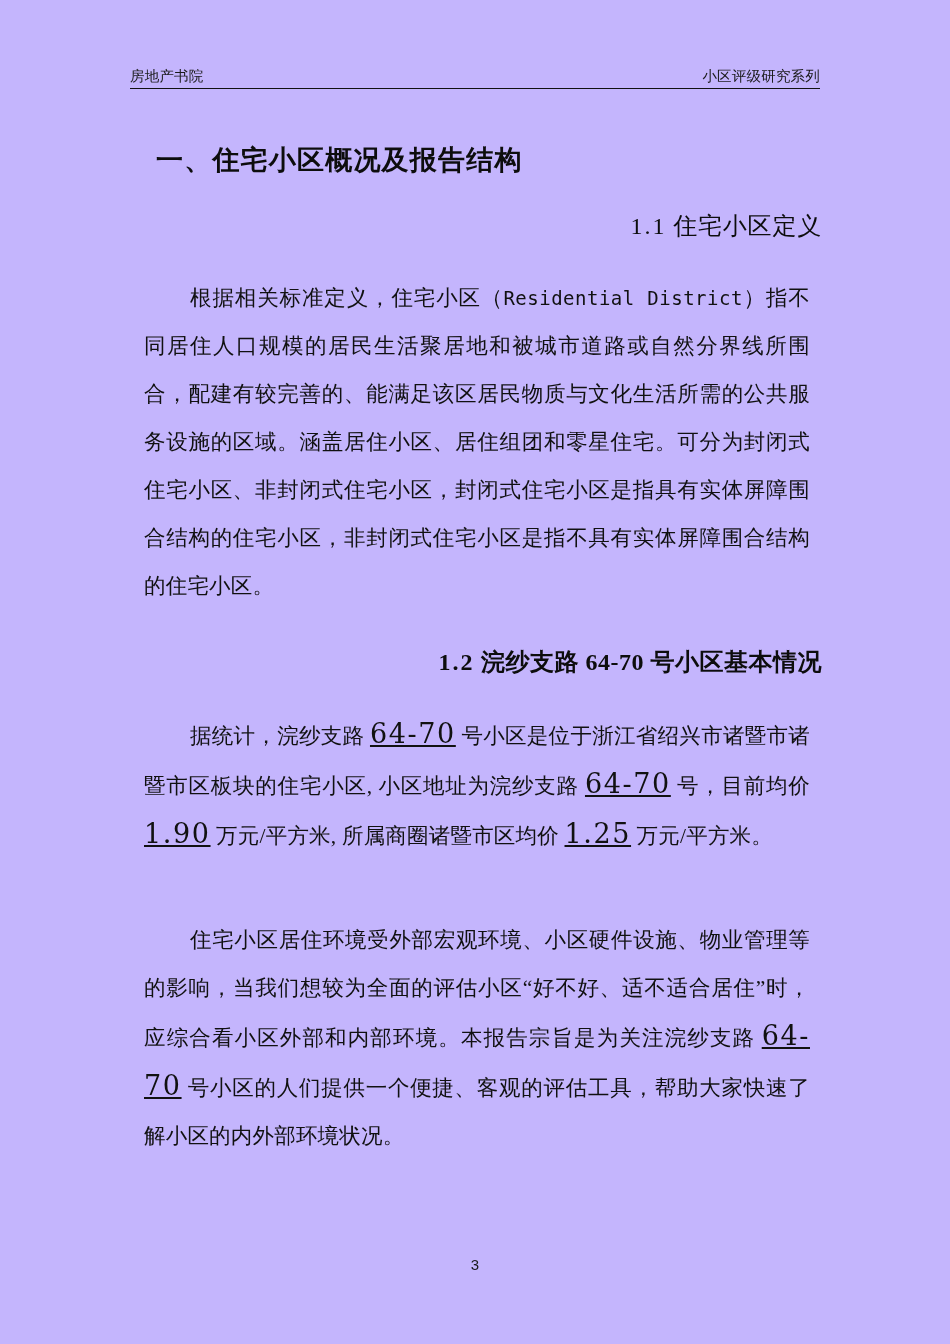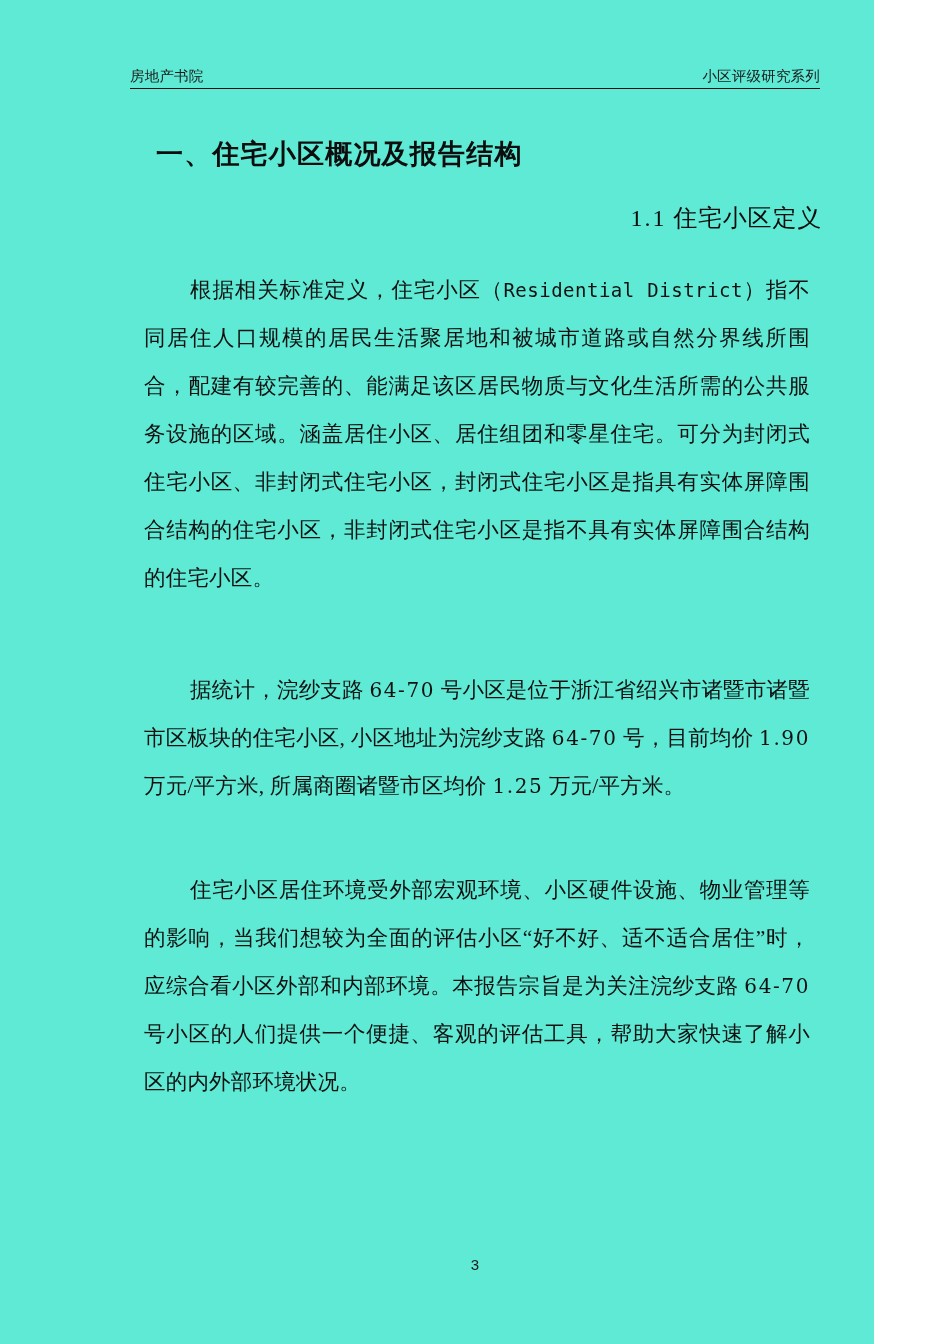--- a/index.html
+++ b/index.html
@@ -2,23 +2,23 @@
 <html><head>
 <meta charset="utf-8">
 <style>
   html, body {
     margin: 0;
     padding: 0;
     background: #ffffff;
   }
   .page {
     position: relative;
-    width: 874px;
+    width: 950px;
     height: 1344px;
-    background: #5eead4;
+    background: #c4b5fd;
     overflow: hidden;
     font-family: "Liberation Serif", "DejaVu Serif", serif;
     color: #0d0d0d;
   }
 
   
   .header {
     position: absolute;
     left: 130px;
     top: 66px;
@@ -43,27 +43,27 @@
 
   
   .content {
     position: absolute;
     left: 132px;
     top: 112px;
     width: 690px;
   }
 
   h1.chapter {
-    margin: 22px 0 0 0;
+    margin: 30px 0 0 0;
     padding-left: 24px;
     font-size: 27px;
     line-height: 40px;
     font-weight: bold;
     letter-spacing: 1.2px;
-    font-family: Liberation Serif, serif;
+    font-family: Liberation Mono, monospace;
   }
 
   h2.section {
     margin: 0;
     padding-left: 26px;
     font-size: 24px;
     line-height: 36px;
     letter-spacing: 0.8px;
     font-weight: normal;
     text-align: right;
@@ -83,22 +83,23 @@
     line-height: 48px;
     text-align: justify;
     text-justify: inter-character;
     text-indent: 46px;
     letter-spacing: 0.2px;
     color: #111111;
   }
 
   .mono {
     font-family: "DejaVu Serif", "Liberation Serif", serif;
-    font-size: 20px;
+    font-size: 27px;
     letter-spacing: 1.6px;
+    text-decoration: underline;
   }
   .latin {
     font-family: "DejaVu Sans Mono", "Liberation Mono", monospace;
     font-size: 19px;
     letter-spacing: 0.5px;
   }
 
   
   .gap-a { height: 26px; }
   .gap-b { height: 18px; }
@@ -142,20 +143,24 @@
     </h2>
 
     <div class="gap-b"></div>
 
     <p class="para">
       <span>根据相关标准定义，住宅小区（</span><span class="latin">Residential District</span><span>）指不同居住人口规模的居民生活聚居地和被城市道路或自然分界线所围合，配建有较完善的、能满足该区居民物质与文化生活所需的公共服务设施的区域。涵盖居住小区、居住组团和零星住宅。可分为封闭式住宅小区、非封闭式住宅小区，封闭式住宅小区是指具有实体屏障围合结构的住宅小区，非封闭式住宅小区是指不具有实体屏障围合结构的住宅小区。</span>
     </p>
 
     <div class="gap-c"></div>
 
+    <h2 class="section bold">
+      <span class="num">1.2</span>
+      <span>浣纱支路 64-70 号小区基本情况</span>
+    </h2>
 
     <div class="gap-d"></div>
 
     <p class="para">
       <span>据统计，浣纱支路 </span><span class="mono">64-70</span><span> 号小区是位于浙江省绍兴市诸暨市诸暨市区板块的住宅小区, 小区地址为浣纱支路 </span><span class="mono">64-70</span><span> 号，目前均价 </span><span class="mono">1.90</span><span> 万元/平方米, 所属商圈诸暨市区均价 </span><span class="mono">1.25</span><span> 万元/平方米。</span>
     </p>
 
     <div class="gap-e"></div>
 
 

